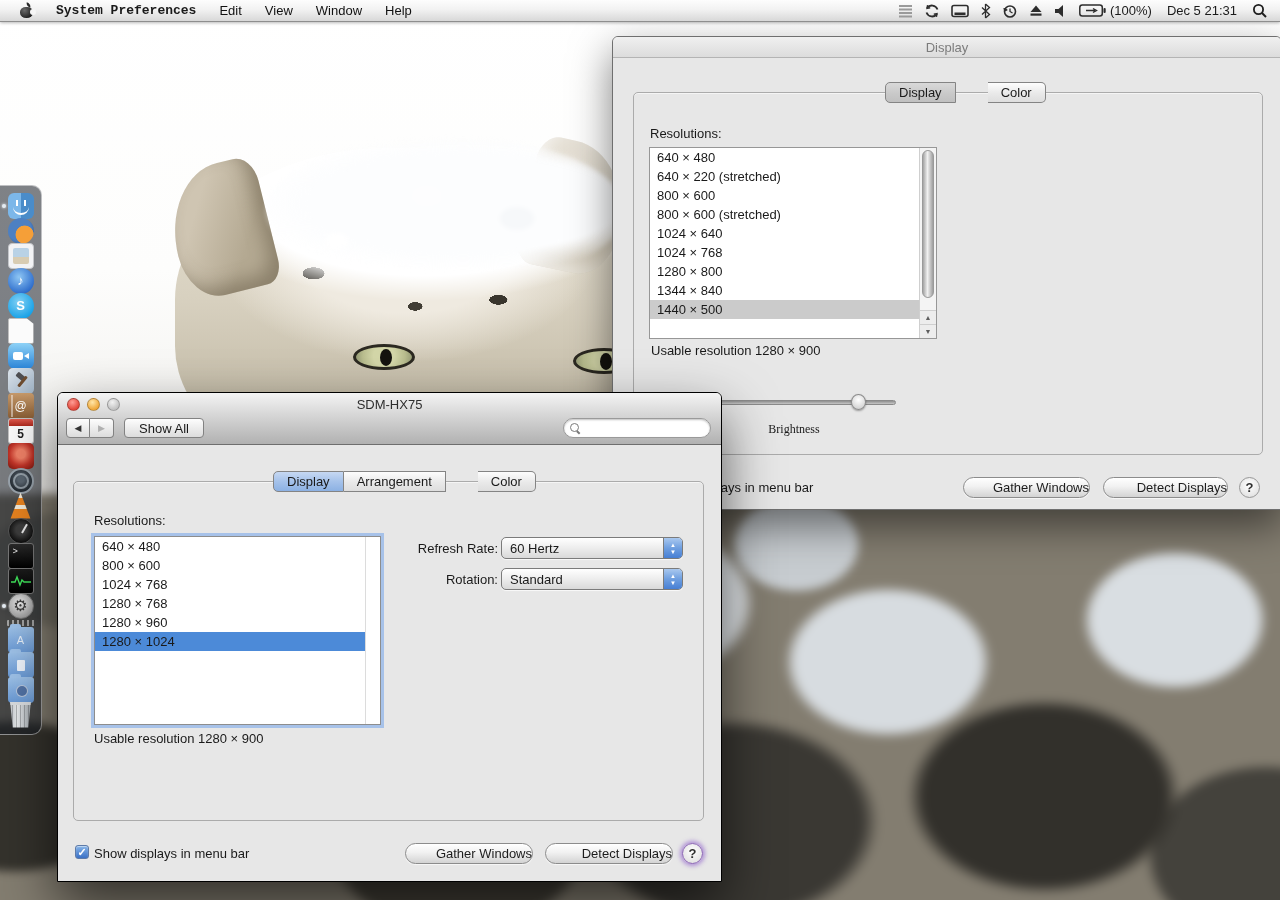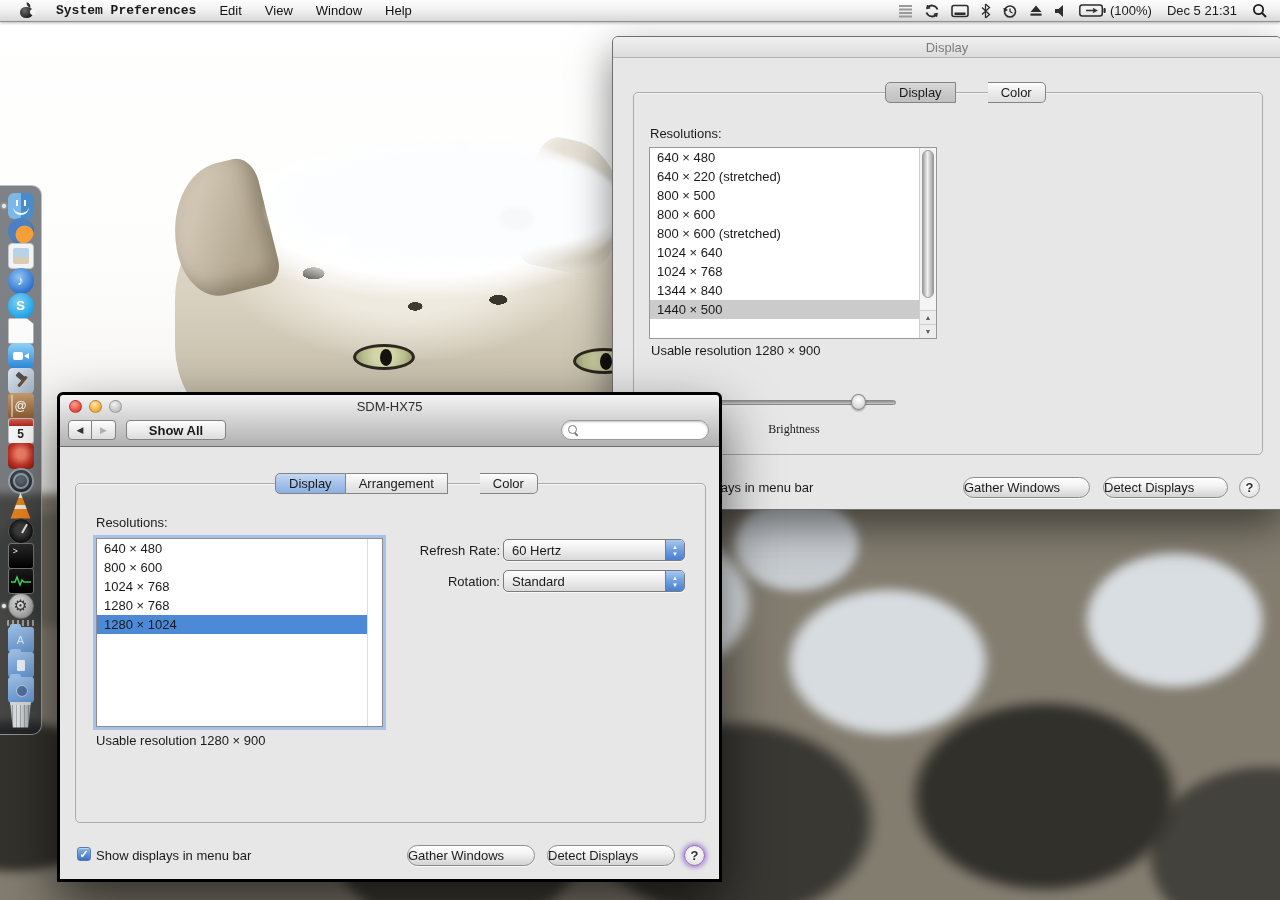--- a/index.html
+++ b/index.html
@@ -110,21 +110,21 @@
   .i-folder { background:linear-gradient(180deg,#9dc1e8,#6898d4); border-radius:3px 3px 4px 4px; color:rgba(255,255,255,.8); font-size:11px; }
   .i-folder::before { content:""; position:absolute; left:2px; top:-3px; width:11px; height:4px; background:#9dc1e8; border-radius:2px 2px 0 0; }
   .i-docfolder::after { content:""; position:absolute; left:9px; top:8px; width:8px; height:11px; background:rgba(255,255,255,.85); border-radius:1px; }
   .i-dlfolder::after { content:""; position:absolute; left:8px; top:8px; width:10px; height:10px; border-radius:50%; background:rgba(70,100,150,.8); border:1px solid rgba(255,255,255,.6); }
   .i-trash { border-radius:2px; clip-path:polygon(10% 0,90% 0,80% 100%,20% 100%);
     background:repeating-linear-gradient(90deg, rgba(70,74,78,.35) 0 1px, rgba(0,0,0,0) 1px 4px), linear-gradient(90deg,#b6bbc0,#e8ebed 35%,#969da3); }
   .i-trash::before { content:""; position:absolute; left:0; right:0; top:0; height:3px; background:#d9dcdf; }
   .dock-sep { width:28px; height:6px; background:repeating-linear-gradient(90deg, rgba(255,255,255,.5) 0 2px, rgba(0,0,0,0) 2px 5px); border-radius:1px; }
 
   
-  .aqua-btn { display:flex; align-items:center; justify-content:flex-start; height:21px;
+  .aqua-btn { display:flex; align-items:center; justify-content:flex-end; height:21px;
     border:1px solid #8c8c8c; border-radius:11px; color:#1c1c1c;
     background:linear-gradient(180deg,#ffffff 0%,#f1f1f1 45%,#d3d3d3 100%);
     box-shadow:0 1px 1px rgba(255,255,255,.7), inset 0 1px 0 #fff; font-size:13px; }
   .help-btn { width:21px; height:21px; border-radius:50%; border:1px solid #979797;
     background:radial-gradient(circle at 50% 38%, #ffffff, #e0e0e0 85%);
     display:flex; align-items:center; justify-content:center; font-weight:bold; color:#2f2f2f; }
   .help-focus { border-color:#8a63b5; box-shadow:0 0 4px 2px rgba(150,105,205,.7); }
   .tabbar { position:absolute; display:flex; height:21px; z-index:2; }
   .tab { display:flex; align-items:center; justify-content:center; padding:0 13px;
     border:1px solid #848484; border-left-width:0; color:#1a1a1a;
@@ -163,37 +163,37 @@
     background:linear-gradient(90deg,#a3a3a3,#f0f0f0 45%,#9e9e9e); border:1px solid #9a9a9a; }
   .wd-arr { position:absolute; left:0; width:16px; height:14px; background:#ededed; border-top:1px solid #cfcfcf;
     display:flex; align-items:center; justify-content:center; font-size:7px; color:#5e5e5e; }
   .b-track { position:absolute; left:80px; top:363px; width:203px; height:5px; border-radius:3px;
     background:linear-gradient(180deg,#8f8f8f,#c6c6c6); border:1px solid #8a8a8a; }
   .b-knob { position:absolute; left:238px; top:357px; width:15px; height:16px; border-radius:50%;
     background:radial-gradient(circle at 50% 35%, #ffffff, #cfcfcf 85%); border:1px solid #8b8b8b; box-shadow:0 1px 2px rgba(0,0,0,.35); }
 
   
   .win-sdm { position:absolute; left:57px; top:392px; width:665px; height:490px; z-index:20;
-    background:#e7e7e7; border:3px solid #000000; border-radius:6px 6px 0 0;
+    background:#e7e7e7; border:1px solid #000000; border-radius:6px 6px 0 0;
     box-shadow:0 24px 55px rgba(0,0,0,.62); }
   .ws-header { height:52px; background:linear-gradient(180deg,#f4f4f4 0%,#d7d7d7 42%,#b1b1b1 100%);
     border-bottom:1px solid #6e6e6e; border-radius:5px 5px 0 0; position:relative; }
   .ws-title { position:absolute; left:0; right:0; top:4px; text-align:center; color:#2e2e2e; }
   .tl { position:absolute; top:5px; width:13px; height:13px; border-radius:50%; border:1px solid rgba(0,0,0,.25); }
   .tl-red { left:9px; background:radial-gradient(circle at 40% 30%, #ff9d95, #e3473a 70%); }
   .tl-yellow { left:29px; background:radial-gradient(circle at 40% 30%, #ffe6a8, #f0a83a 70%); }
   .tl-gray { left:49px; background:radial-gradient(circle at 40% 30%, #f2f2f2, #c2c2c2 70%); }
   .navgroup { position:absolute; left:8px; top:25px; display:flex; }
   .navbtn { width:24px; height:20px; border:1px solid #828282; display:flex; align-items:center; justify-content:center;
     background:linear-gradient(180deg,#fdfdfd,#dcdcdc); font-size:9px; }
   .navbtn.back { border-radius:4px 0 0 4px; color:#333; }
   .navbtn.fwd { border-radius:0 4px 4px 0; border-left:none; color:#b0b0b0; }
-  .showall { position:absolute; left:66px; top:25px; width:100px; height:20px; border-radius:4px;
+  .showall { position:absolute; left:66px; top:25px; width:80px; height:20px; border-radius:4px;
     border:1px solid #828282; background:linear-gradient(180deg,#fdfdfd,#dcdcdc);
-    display:flex; align-items:center; justify-content:center;font-weight:bold; }
+    display:flex; align-items:center; justify-content:center; }
   .searchfield { position:absolute; right:10px; top:25px; width:148px; height:20px; border-radius:10px;
     border:1px solid #9a9a9a; background:#fff; box-shadow:inset 0 1px 2px rgba(0,0,0,.25);
     display:flex; align-items:center; padding-left:6px; }
   .mag { position:relative; width:11px; height:11px; }
   .mag::before { content:""; position:absolute; left:0; top:0; width:7px; height:7px; border:1.5px solid #7a7a7a; border-radius:50%; }
   .mag::after { content:""; position:absolute; left:7px; top:7px; width:4px; height:1.5px; background:#7a7a7a; transform:rotate(45deg); transform-origin:left center; }
   .ws-list { left:36px; top:143px; width:287px; height:189px; border-color:#8d8d8d;
     box-shadow:0 0 0 3px rgba(125,170,235,.6); }
   .ws-list .lrow { width:calc(100% - 15px); }
   .ws-list .sel { background:#4c8ad8; }
@@ -321,25 +321,25 @@
       </div>
   </div>
 
   <div class="panebox" style="left:20px; top:55px; width:630px; height:363px;"></div>
 
   <div class="label" style="left:37px; top:89px;">Resolutions:</div>
 
   <div class="listbox wd-list">
     <div class="lrow">640 × 480</div>
     <div class="lrow">640 × 220 (stretched)</div>
-    <div class="lrow">800 × 500</div>
     <div class="lrow">800 × 600</div>
     <div class="lrow">800 × 600 (stretched)</div>
     <div class="lrow">1024 × 640</div>
     <div class="lrow">1024 × 768</div>
+    <div class="lrow">1280 × 800</div>
     <div class="lrow">1344 × 840</div>
     <div class="lrow sel">1440 × 500</div>
     <div class="wd-scroll">
       <div class="wd-thumb"></div>
       <div class="wd-arr" style="bottom:14px;">
           <span>▲</span>
         </div>
       <div class="wd-arr" style="bottom:0;">
           <span>▼</span>
         </div>
@@ -404,20 +404,21 @@
 
   <div class="panebox" style="left:15px; top:88px; width:631px; height:340px;"></div>
 
   <div class="label" style="left:36px; top:120px;">Resolutions:</div>
 
   <div class="listbox ws-list">
     <div class="lrow">640 × 480</div>
     <div class="lrow">800 × 600</div>
     <div class="lrow">1024 × 768</div>
     <div class="lrow">1280 × 768</div>
+    <div class="lrow">1280 × 960</div>
     <div class="lrow sel">1280 × 1024</div>
     <div class="ws-scrollstrip"></div>
   </div>
 
   <div class="label" style="left:36px; top:338px;">Usable resolution 1280 × 900</div>
 
   <div class="label rr-label" style="left:340px; top:148px;">Refresh Rate:</div>
   <div class="popup" style="left:443px; top:144px; width:182px;">
     <span class="ptext">60 Hertz</span>
     <span class="pcap">

